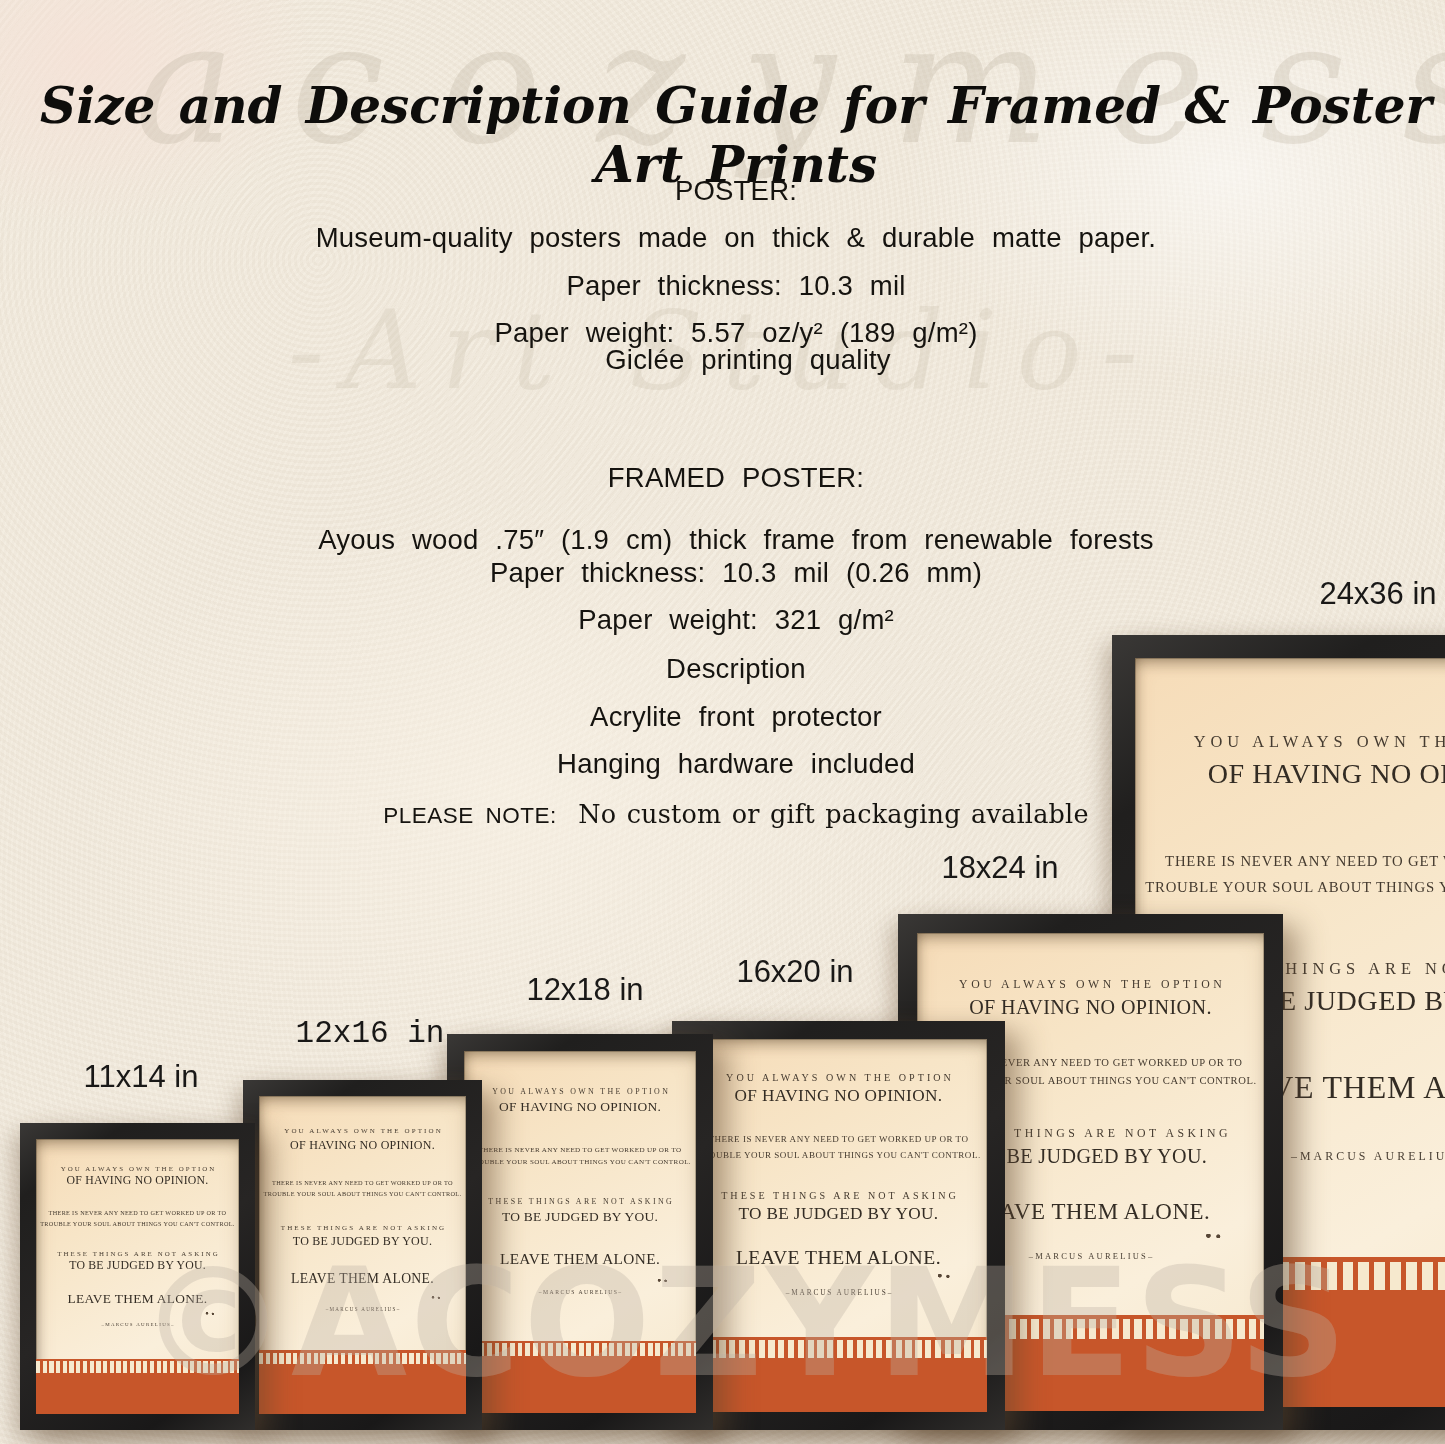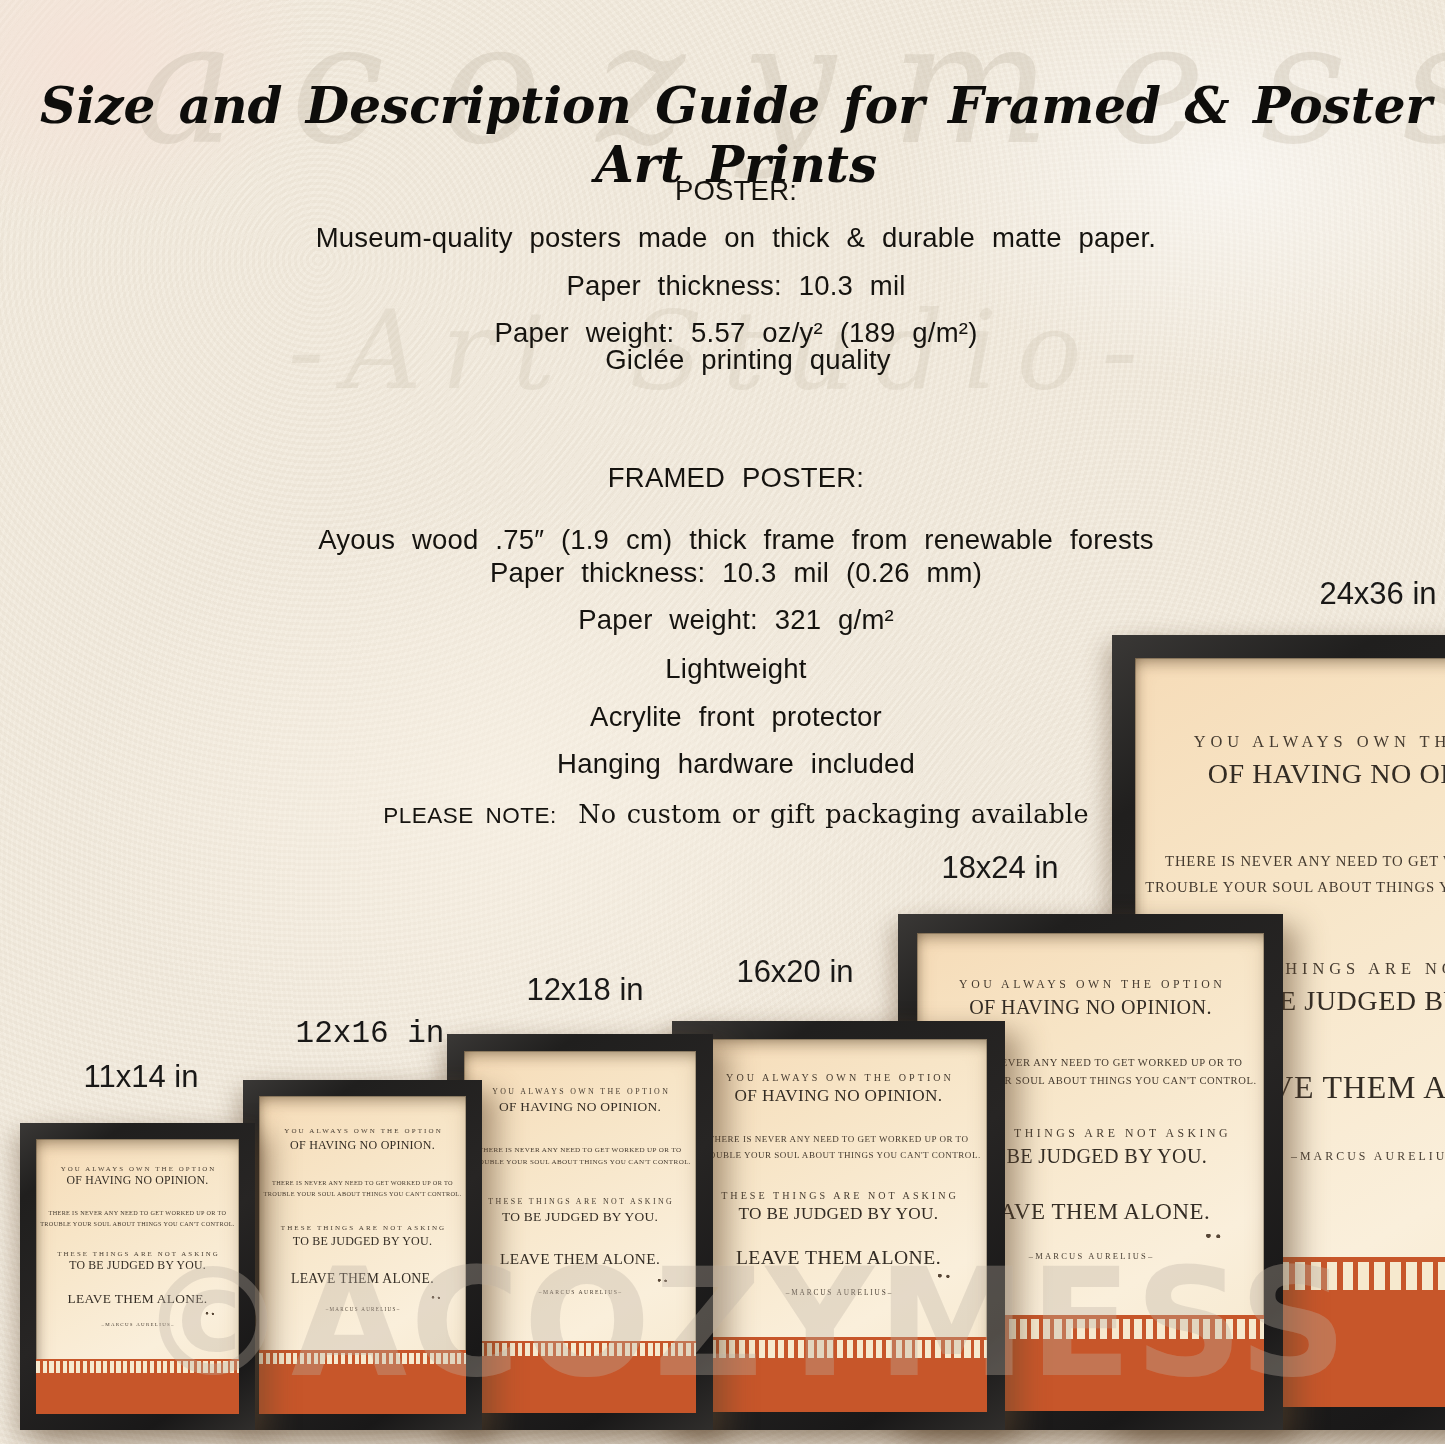--- a/index.html
+++ b/index.html
@@ -121,21 +121,21 @@
   <div class="tl ps-h">POSTER:</div>
   <div class="tl ps-1">Museum-quality posters made on thick &amp; durable matte paper.</div>
   <div class="tl ps-2">Paper thickness: 10.3 mil</div>
   <div class="tl ps-3">Paper weight: 5.57 oz/y² (189 g/m²)</div>
   <div class="tl ps-4">Giclée printing quality</div>
 
   <div class="tl fs-h">FRAMED POSTER:</div>
   <div class="tl fs-1">Ayous wood .75″ (1.9 cm) thick frame from renewable forests</div>
   <div class="tl fs-2">Paper thickness: 10.3 mil (0.26 mm)</div>
   <div class="tl fs-3">Paper weight: 321 g/m²</div>
-  <div class="tl fs-4">Lightweight</div>
+  <div class="tl fs-4">Description</div>
   <div class="tl fs-6">Hanging hardware included</div>
   <div class="tl fs-5">Acrylite front protector</div>
   <div class="tl fs-note">
     <span class="note-label">PLEASE NOTE:</span>
     <span class="note-text">No custom or gift packaging available</span>
   </div>
 
   <div id="frames">
   <div class="size-label" style="left: 141px; top: 1059px;">11x14 in</div>
   <div class="frame" style="left: 20px; top: 1123px; width: 235px; height: 307px; padding: 16px; z-index: 60; --pw: 203;">

